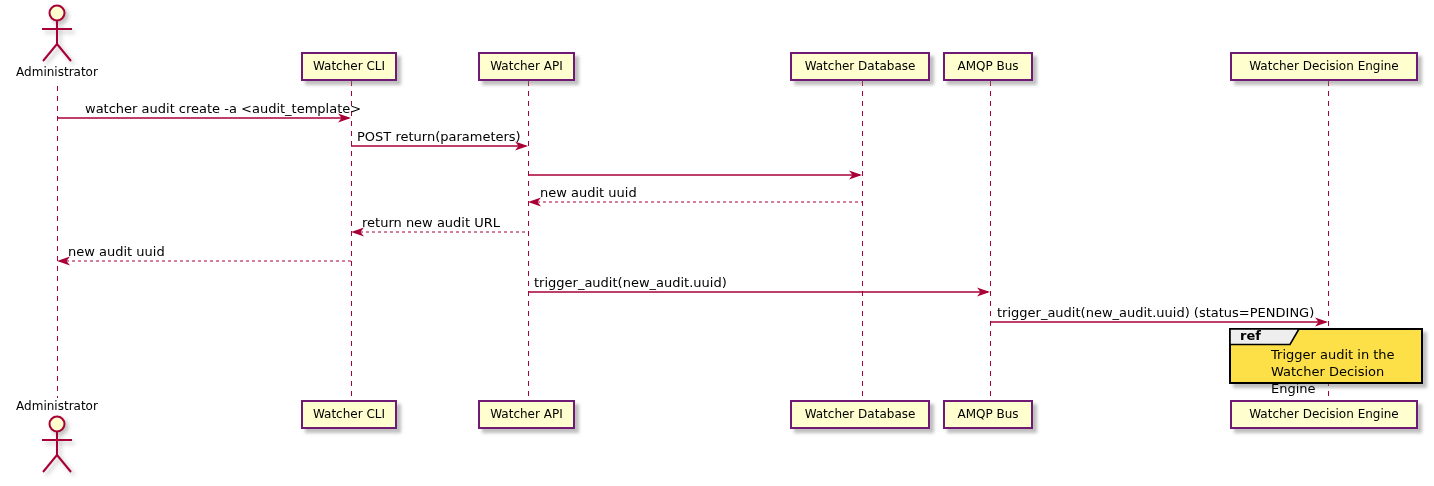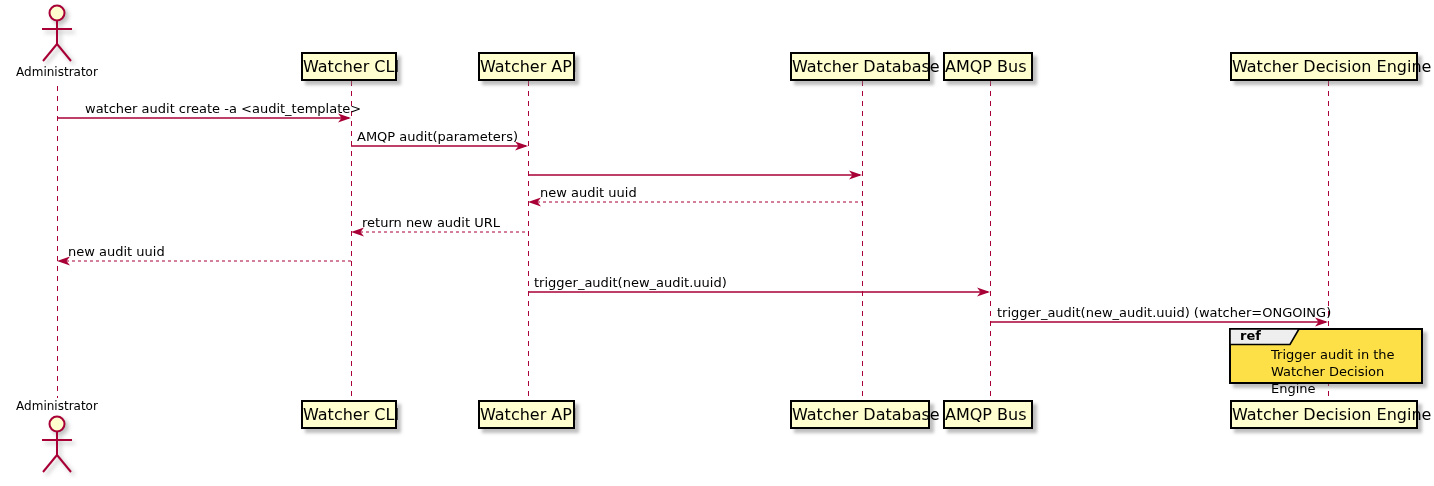--- a/index.html
+++ b/index.html
@@ -11,22 +11,22 @@
   svg.layer { position:absolute; left:0; top:0; }
   .lifeline { stroke:#A80036; stroke-width:1; stroke-dasharray:5,5; }
   .msg-line { stroke:#A80036; stroke-width:1.5; fill:none; }
   .msg-line.dashed { stroke-width:1; stroke-dasharray:3,3; }
   .arrowhead { fill:#A80036; stroke:none; }
   .actor { stroke:#A80036; stroke-width:2; fill:none;
            filter:drop-shadow(3px 3px 2px rgba(130,130,130,.5)); }
   .actor circle { fill:#FEFECE; }
   .participant {
     position:absolute; height:25px; background:#FEFECE;
-    border:2px solid #000000; box-shadow:4px 4px 3px rgba(130,130,130,.5);
-    line-height:25px; font-size:16px; white-space:nowrap;
+    border:2px solid #701a75; box-shadow:4px 4px 3px rgba(130,130,130,.5);
+    text-align:center; line-height:25px; font-size:12px; white-space:nowrap;
   }
   .actor-label {
     position:absolute; width:110px; text-align:center; font-size:12px;
     line-height:15px; white-space:nowrap;
   }
   .msg-label {
     position:absolute; font-size:13px; line-height:15px; height:15px;
     white-space:nowrap;
   }
   .ref-frame {
@@ -108,26 +108,26 @@
   <div class="participant" style="left:943px;  top:52px; width:86px;">AMQP Bus</div>
   <div class="participant" style="left:1230px; top:52px; width:184px;">Watcher Decision Engine</div>
 
   <div class="participant" style="left:301px;  top:400px; width:92px;">Watcher CLI</div>
   <div class="participant" style="left:478px;  top:400px; width:93px;">Watcher API</div>
   <div class="participant" style="left:790px;  top:400px; width:136px;">Watcher Database</div>
   <div class="participant" style="left:943px;  top:400px; width:86px;">AMQP Bus</div>
   <div class="participant" style="left:1230px; top:400px; width:184px;">Watcher Decision Engine</div>
 
   <div class="msg-label" style="left:63px;  top:101px;margin-left:22px;">watcher audit create -a &lt;audit_template&gt;</div>
-  <div class="msg-label" style="left:357px; top:129px;">AMQP audit(parameters)</div>
+  <div class="msg-label" style="left:357px; top:129px;">POST return(parameters)</div>
   <div class="msg-label" style="left:540px; top:185px;">new audit uuid</div>
   <div class="msg-label" style="left:362px; top:215px;">return new audit URL</div>
   <div class="msg-label" style="left:68px;  top:244px;">new audit uuid</div>
   <div class="msg-label" style="left:534px; top:275px;">trigger_audit(new_audit.uuid)</div>
-  <div class="msg-label" style="left:997px; top:305px;">trigger_audit(new_audit.uuid) (watcher=ONGOING)</div>
+  <div class="msg-label" style="left:997px; top:305px;">trigger_audit(new_audit.uuid) (status=PENDING)</div>
 
   <div class="ref-frame">
     <div class="ref-tab">
       <svg width="72" height="18">
         <path d="M1,1 H70 L61,16.5 H1 Z" fill="#EEEEEE" stroke="#000000" stroke-width="1.6"></path>
       </svg>
       <span class="ref-tab-label">ref</span>
     </div>
     <div class="ref-body">
       <div>Trigger audit in the</div>

